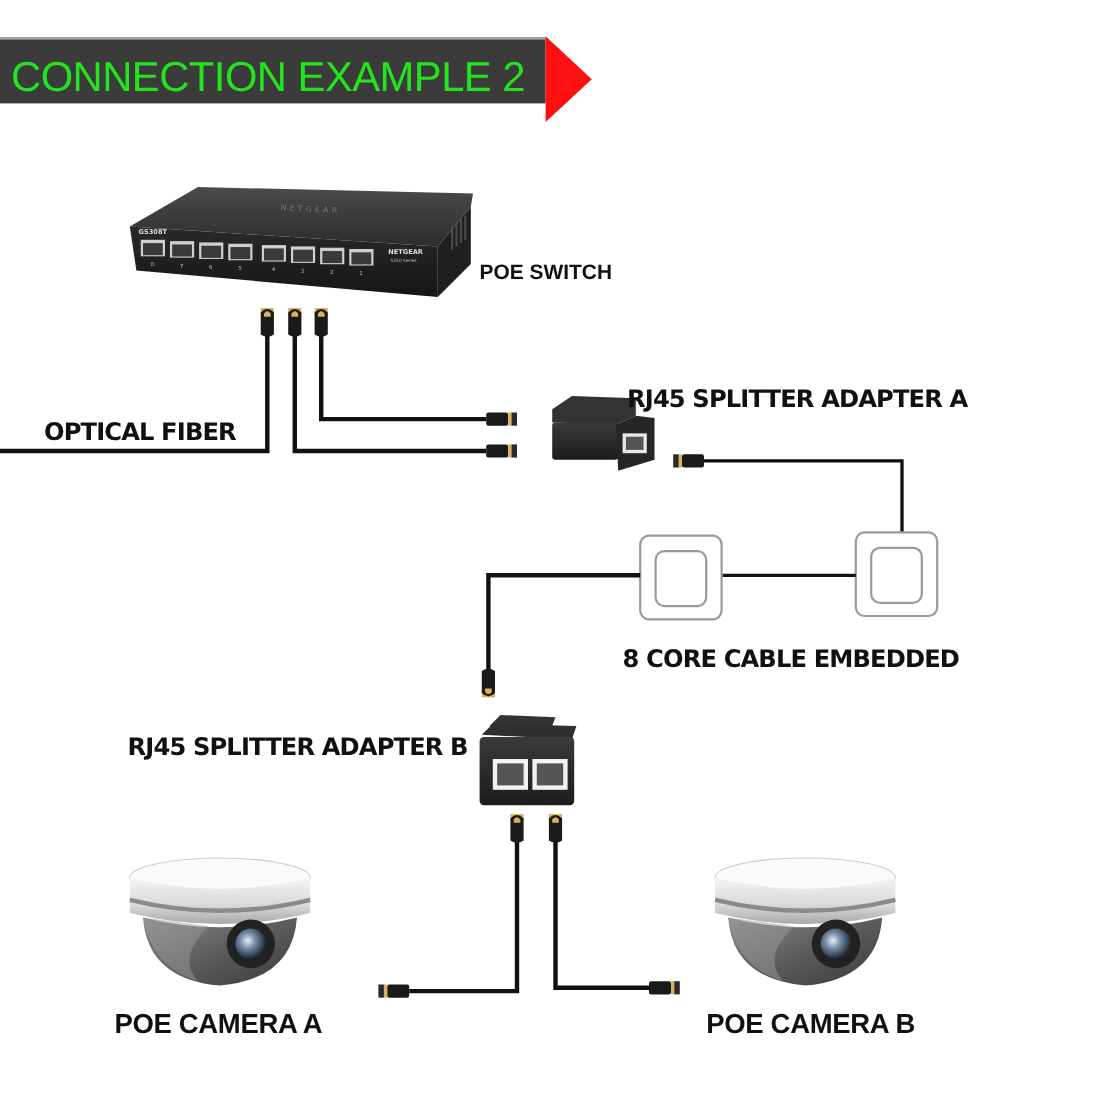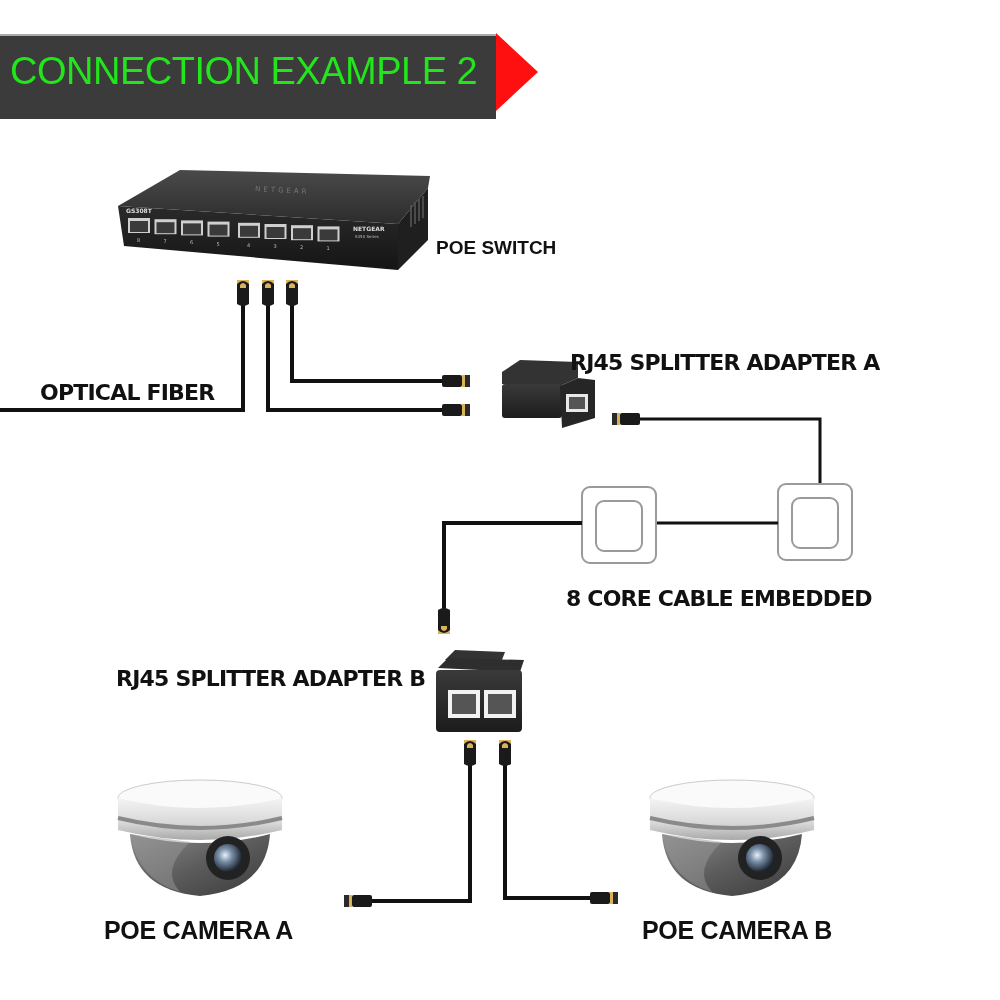--- a/index.html
+++ b/index.html
@@ -1,17 +1,17 @@
 <!DOCTYPE html>
 <html><head>
 <meta charset="utf-8">
 <style>
   html, body { margin: 0; padding: 0; background: #ffffff; }
   body { width: 1000px; height: 1000px; position: relative; overflow: hidden; font-family: "Liberation Sans", sans-serif; }
-  .banner { position: absolute; left: 0; top: 34px; width: 496px; height: 85px; background: #3b3b3b; border-top: 2px solid #aaaaaa; box-sizing: border-box; }
+  .banner { position: absolute; left: 0; top: 34px; width: 496px; height: 60px; background: #3b3b3b; border-top: 2px solid #aaaaaa; box-sizing: border-box; }
   .banner-title { position: absolute; left: 10px; top: 14px; font-size: 38px; color: #22e51c; font-family: "Liberation Sans", sans-serif; letter-spacing: -0.5px; white-space: nowrap; }
   .banner-arrow { position: absolute; left: 496px; top: 33px; width: 0; height: 0; border-top: 39px solid transparent; border-bottom: 39px solid transparent; border-left: 42px solid #ff1010; }
   svg.diagram { position: absolute; left: 0; top: 0; }
 </style>
 </head>
 <body>
 
 <div class="banner">
   <span class="banner-title">CONNECTION EXAMPLE 2</span>
 </div>

